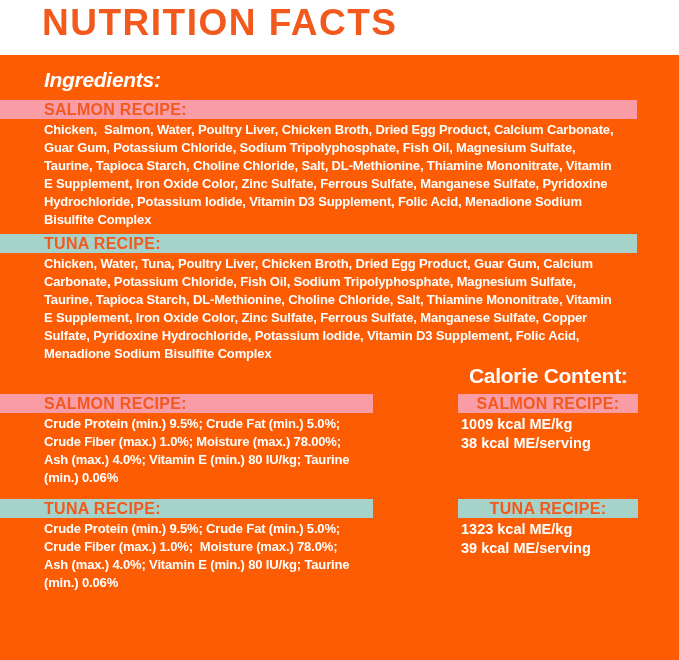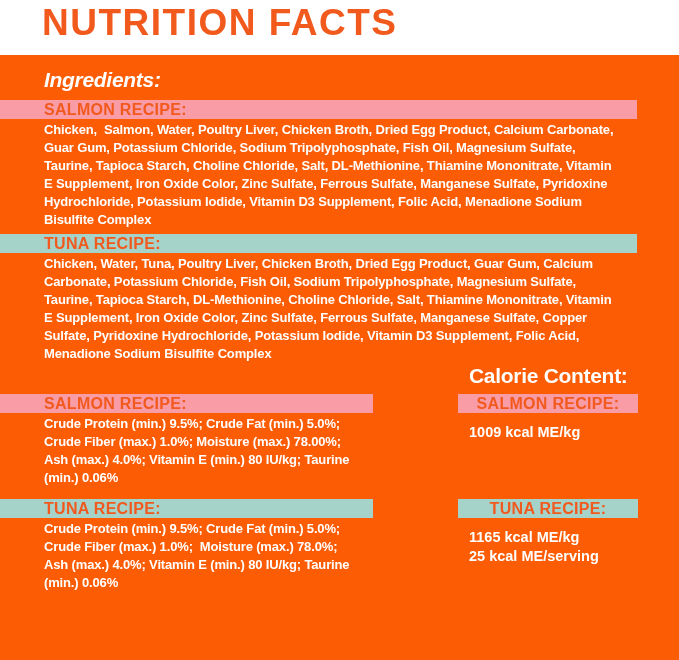--- a/index.html
+++ b/index.html
@@ -54,21 +54,21 @@
   .body-text{
     margin:0;position:absolute;left:44px;
     font-size:13px;line-height:18px;letter-spacing:-0.15px;
     color:var(--white);white-space:pre;
   }
   .t-ing-salmon{top:121px;}
   .t-ing-tuna{top:255px;}
   .t-ga-salmon{top:415px;}
   .t-ga-tuna{top:520px;}
   .cal-line{
-    margin:8px;position:absolute;left:461px;
+    margin:0;position:absolute;left:461px;
     font-size:14.5px;line-height:19px;
     color:var(--white);white-space:nowrap;
   }
   .c-salmon-kg{top:415px;}
   .c-salmon-serv{top:434px;}
   .c-tuna-kg{top:520px;}
   .c-tuna-serv{top:539px;}
 </style>
 </head>
 <body>
@@ -117,20 +117,21 @@
 Crude Fiber (max.) 1.0%;  Moisture (max.) 78.0%;
 Ash (max.) 4.0%; Vitamin E (min.) 80 IU/kg; Taurine
 (min.) 0.06%</p>
 
   <h2 class="heading h-cc">Calorie Content:</h2>
 
   <div class="band pink right-col b-cc-salmon">
     <span>SALMON RECIPE:</span>
   </div>
   <p class="cal-line c-salmon-kg">1009 kcal ME/kg</p>
+  <p class="cal-line c-salmon-serv">38 kcal ME/serving</p>
 
   <div class="band teal right-col b-cc-tuna">
     <span>TUNA RECIPE:</span>
   </div>
-  <p class="cal-line c-tuna-kg">1165 kcal ME/kg</p>
-  <p class="cal-line c-tuna-serv">25 kcal ME/serving</p>
+  <p class="cal-line c-tuna-kg">1323 kcal ME/kg</p>
+  <p class="cal-line c-tuna-serv">39 kcal ME/serving</p>
 
 </div>
 
 </body></html>

